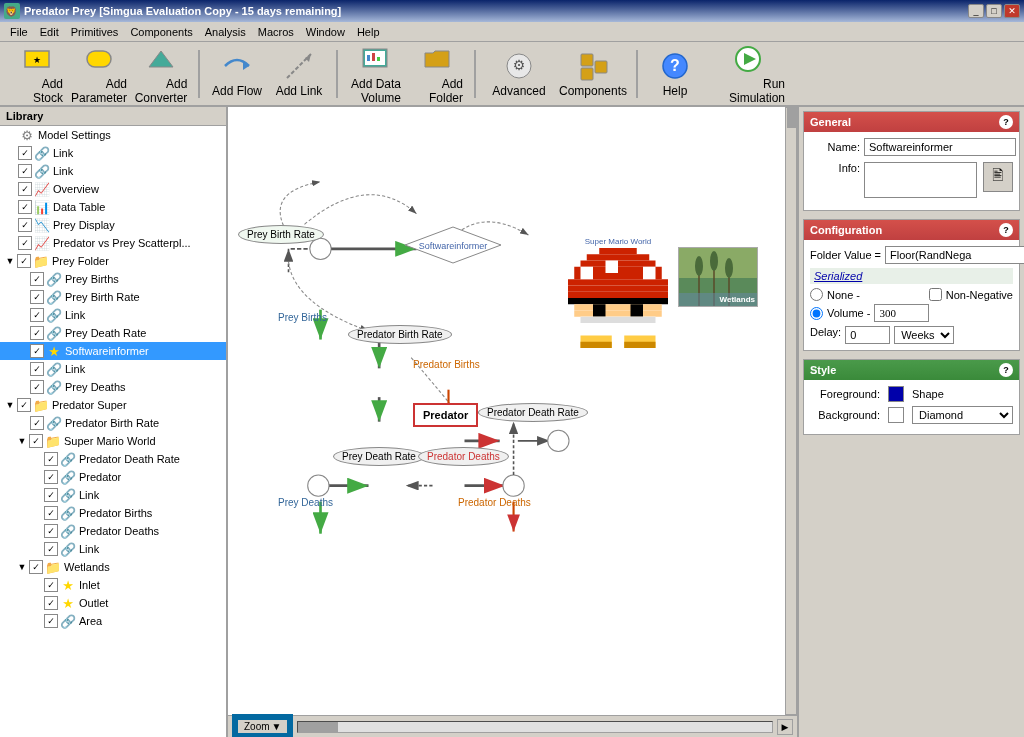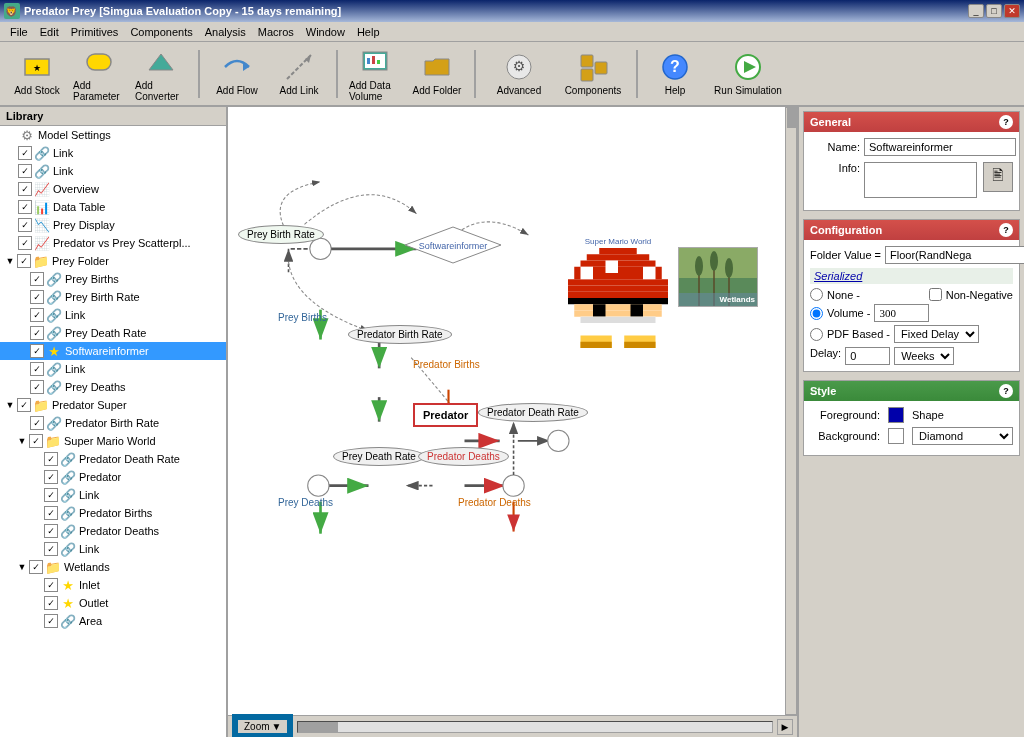--- a/index.html
+++ b/index.html
@@ -48,21 +48,21 @@
       justify-content: center;
       width: 58px;
       height: 56px;
       cursor: pointer;
       border: 1px solid transparent;
       border-radius: 2px;
       gap: 2px;
       padding: 2px;
     }
     .toolbar-btn .tb-icon { width: 32px; height: 32px; display: flex; align-items: center; justify-content: center; }
-    .toolbar-btn .tb-label { font-size: 10px; text-align: left; color: #000; }
+    .toolbar-btn .tb-label { font-size: 12px; text-align: right; color: #000; }
     .toolbar-sep { width: 2px; height: 48px; background: #a0a0a0; margin: 0 4px; }
 
     
     #main-layout {
       display: flex;
       height: calc(737px - 22px - 20px - 65px);
       width: 100%;
     }
 
     
@@ -807,27 +807,20 @@
           <input type="checkbox" style="">
           <span class="radio-label">Non-Negative</span>
         </div>
 
         <div class="radio-row">
           <input type="radio" name="serialized" checked="" style="">
           <span class="radio-label">Volume -</span>
           <input class="config-input" type="text" style="width: 55px; font-family: Liberation Serif, serif;" value="300">
         </div>
 
-        <div class="radio-row">
-          <input type="radio" name="serialized" style="">
-          <span class="radio-label">PDF Based -</span>
-          <select class="styled-select">
-            <option>Fixed Delay</option>
-          </select>
-        </div>
 
         <div class="delay-row">
           <span class="config-label">Delay:</span>
           <input class="config-input" type="text" style="width: 45px;" value="0">
           <select class="styled-select">
             <option>Weeks</option>
           </select>
         </div>
       </div>
     </div>

